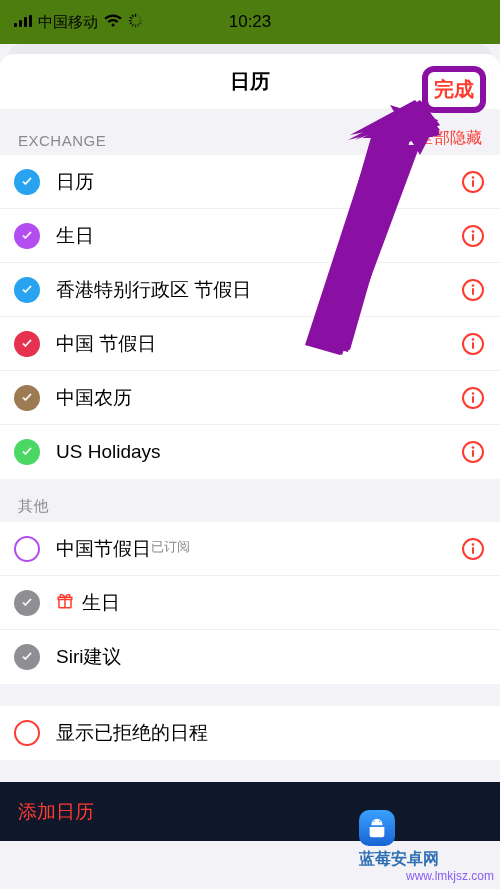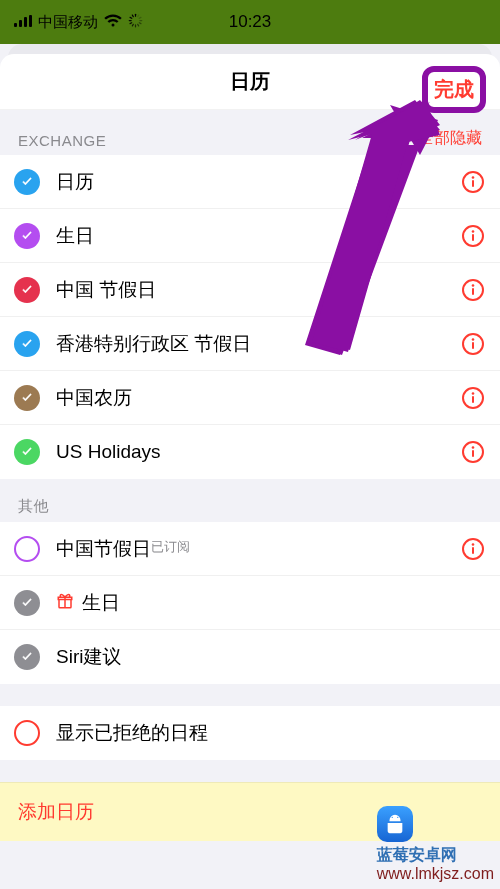--- a/index.html
+++ b/index.html
@@ -24,27 +24,27 @@
   .check.ring { border: 2px solid; background: transparent; }
   .check svg { width: 14px; height: 14px; }
   .row-body { flex: 1; display: flex; align-items: center; gap: 8px; }
   .row-label { font-size: 19px; color: #000; }
   .row-sub { font-size: 13px; color: #8a8a8e; margin-top: 2px; }
   .row-texts { display: flex; flex-direction: row; }
   .info { width: 26px; height: 26px; flex: 0 0 26px; display: flex; align-items: center; justify-content: center; }
   .info svg { width: 24px; height: 24px; }
   .gift-icon { width: 18px; height: 18px; }
   .spacer { height: 22px; background: #f2f2f7; }
-  .footer-row { background: #fef9c3; padding: 16px 18px; font-size: 19px; color: #ff3b30; border-top: 1px solid rgba(0,0,0,0.06); }
+  .footer-row { background: #0f172a; padding: 16px 18px; font-size: 19px; color: #ff3b30; border-top: 1px solid rgba(0,0,0,0.06); }
   .arrow-overlay { position: absolute; pointer-events: none; }
   .watermark { position: absolute; right: 6px; bottom: 6px; display: flex; align-items: flex-start; gap: 3px; font-size: 13px; color: #2f6fb3; flex-direction: column; }
   .wm-badge { width: 36px; height: 36px; border-radius: 10px; background: linear-gradient(180deg,#3aa0ff,#1765d3); display:flex; align-items:center; justify-content:center; }
   .wm-texts { display:flex; flex-direction:column; line-height:1.2; }
   .wm-title { font-weight:700; color:#2f6fb3; font-size:16px; }
-  .wm-url { font-size:16px; color:#7f1d1d; }
+  .wm-url { font-size:12px; color:#8b5cf6;margin-left:47px; }
   .batt { display:inline-flex; align-items:center; gap:2px; }
   .batt-body { width:26px; height:13px; border:1.5px solid #000; border-radius:3px; position:relative; }
   .batt-fill { position:absolute; left:1px; top:1px; bottom:1px; width:96%; background:#34c759; border-radius:1.5px; }
   .batt-cap { width:2px; height:6px; background:#000; border-radius:1px; }
   .charge-bolt { position:absolute; left:50%; top:50%; transform:translate(-50%,-50%); font-size:10px; color:#fff; }
 </style>
 </head>
 <body>
 
 <div class="statusbar">
@@ -130,44 +130,44 @@
           </span>
           <span class="info">
             <svg viewBox="0 0 24 24">
               <circle cx="12" cy="12" r="10" fill="none" stroke="#ff3b30" stroke-width="2"></circle>
               <circle cx="12" cy="7.5" r="1.3" fill="#ff3b30"></circle>
               <rect x="11" y="10" width="2" height="7" rx="1" fill="#ff3b30"></rect>
             </svg>
           </span>
         </div>
         <div class="row">
+          <span class="check" style="background:#29a3ef">
+            <svg viewBox="0 0 16 16">
+              <path fill="#fff" stroke="#fff" stroke-width="0.5" d="M6.2 11.3L3 8.1l1.1-1.1 2.1 2.1L11.9 3l1.1 1.1z"></path>
+            </svg>
+          </span>
+          <span class="row-body">
+            <span class="row-label">香港特别行政区 节假日</span>
+          </span>
+          <span class="info">
+            <svg viewBox="0 0 24 24">
+              <circle cx="12" cy="12" r="10" fill="none" stroke="#ff3b30" stroke-width="2"></circle>
+              <circle cx="12" cy="7.5" r="1.3" fill="#ff3b30"></circle>
+              <rect x="11" y="10" width="2" height="7" rx="1" fill="#ff3b30"></rect>
+            </svg>
+          </span>
+        </div>
+        <div class="row">
           <span class="check" style="background:#e5324e">
             <svg viewBox="0 0 16 16">
               <path fill="#fff" stroke="#fff" stroke-width="0.5" d="M6.2 11.3L3 8.1l1.1-1.1 2.1 2.1L11.9 3l1.1 1.1z"></path>
             </svg>
           </span>
           <span class="row-body">
             <span class="row-label">中国 节假日</span>
-          </span>
-          <span class="info">
-            <svg viewBox="0 0 24 24">
-              <circle cx="12" cy="12" r="10" fill="none" stroke="#ff3b30" stroke-width="2"></circle>
-              <circle cx="12" cy="7.5" r="1.3" fill="#ff3b30"></circle>
-              <rect x="11" y="10" width="2" height="7" rx="1" fill="#ff3b30"></rect>
-            </svg>
-          </span>
-        </div>
-        <div class="row">
-          <span class="check" style="background:#29a3ef">
-            <svg viewBox="0 0 16 16">
-              <path fill="#fff" stroke="#fff" stroke-width="0.5" d="M6.2 11.3L3 8.1l1.1-1.1 2.1 2.1L11.9 3l1.1 1.1z"></path>
-            </svg>
-          </span>
-          <span class="row-body">
-            <span class="row-label">香港特别行政区 节假日</span>
           </span>
           <span class="info">
             <svg viewBox="0 0 24 24">
               <circle cx="12" cy="12" r="10" fill="none" stroke="#ff3b30" stroke-width="2"></circle>
               <circle cx="12" cy="7.5" r="1.3" fill="#ff3b30"></circle>
               <rect x="11" y="10" width="2" height="7" rx="1" fill="#ff3b30"></rect>
             </svg>
           </span>
         </div>
         <div class="row">

